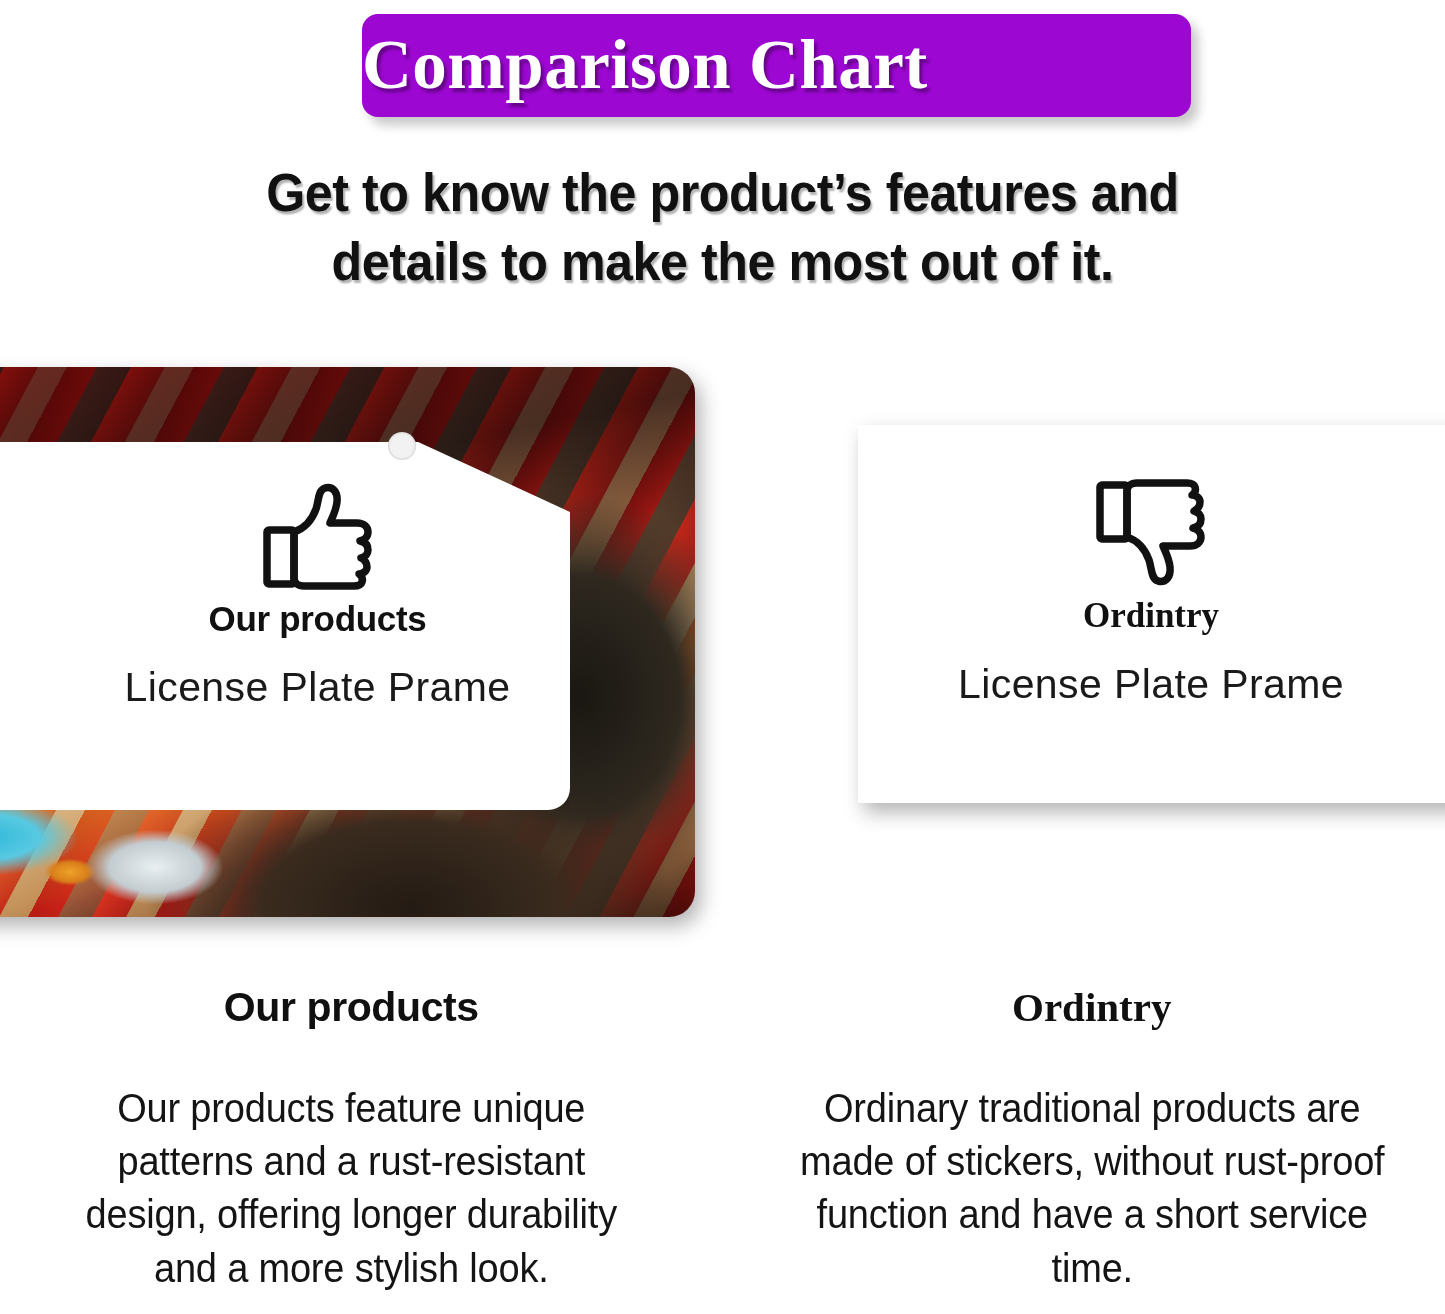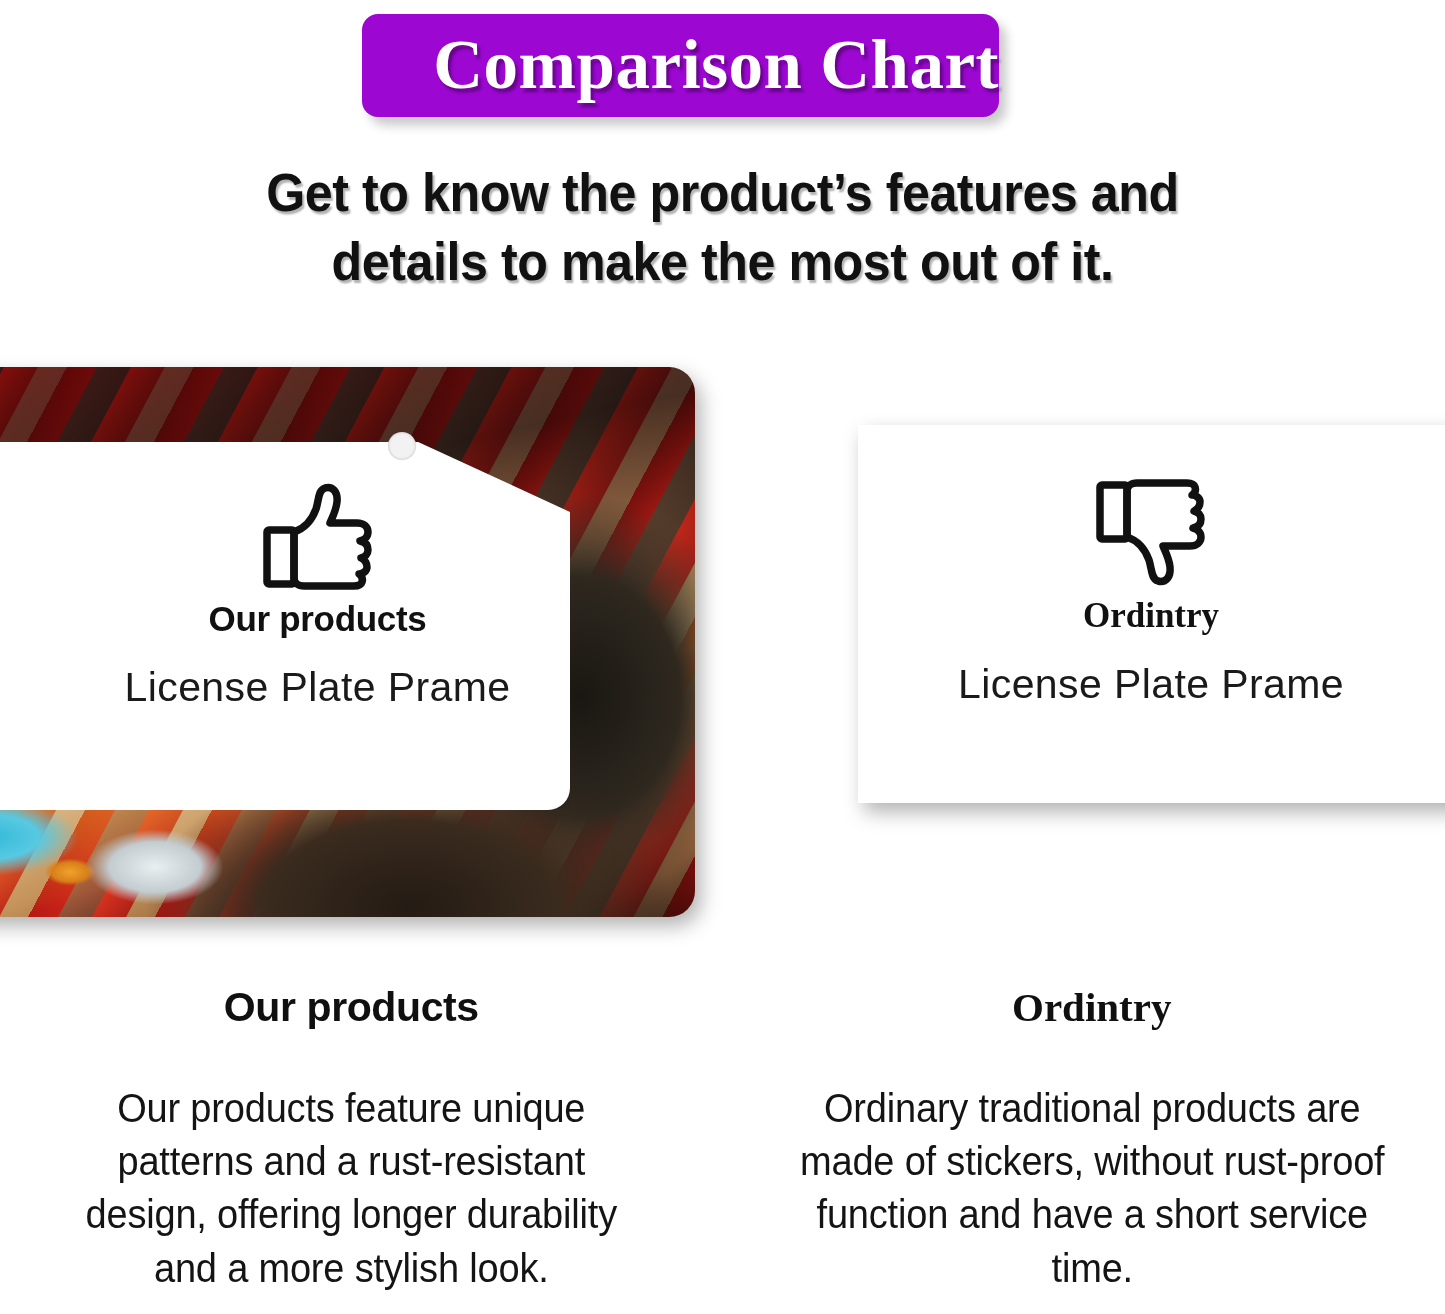--- a/index.html
+++ b/index.html
@@ -20,28 +20,28 @@
   #banner-wrap {
     position: absolute;
     left: 0; top: 0;
     width: 1445px;
     height: 132px;
   }
   #title-banner {
     position: absolute;
     left: 362px;
     top: 14px;
-    width: 637px;
+    width: 829px;
     height: 103px;
     background: #9c07d2;
     border-radius: 16px;
     box-shadow: 7px 8px 11px rgba(0,0,0,0.22);
     display: flex;
     align-items: center;
-    justify-content: flex-end;
+    justify-content: flex-start;
   }
   #title-text {
     font-family: "Liberation Serif", serif;
     font-weight: bold;
     font-size: 69px;
     line-height: 1;
     color: #ffffff;
     letter-spacing: 0.5px;
     text-shadow: 3px 4px 3px rgba(0,0,0,0.35);
     white-space: nowrap;

